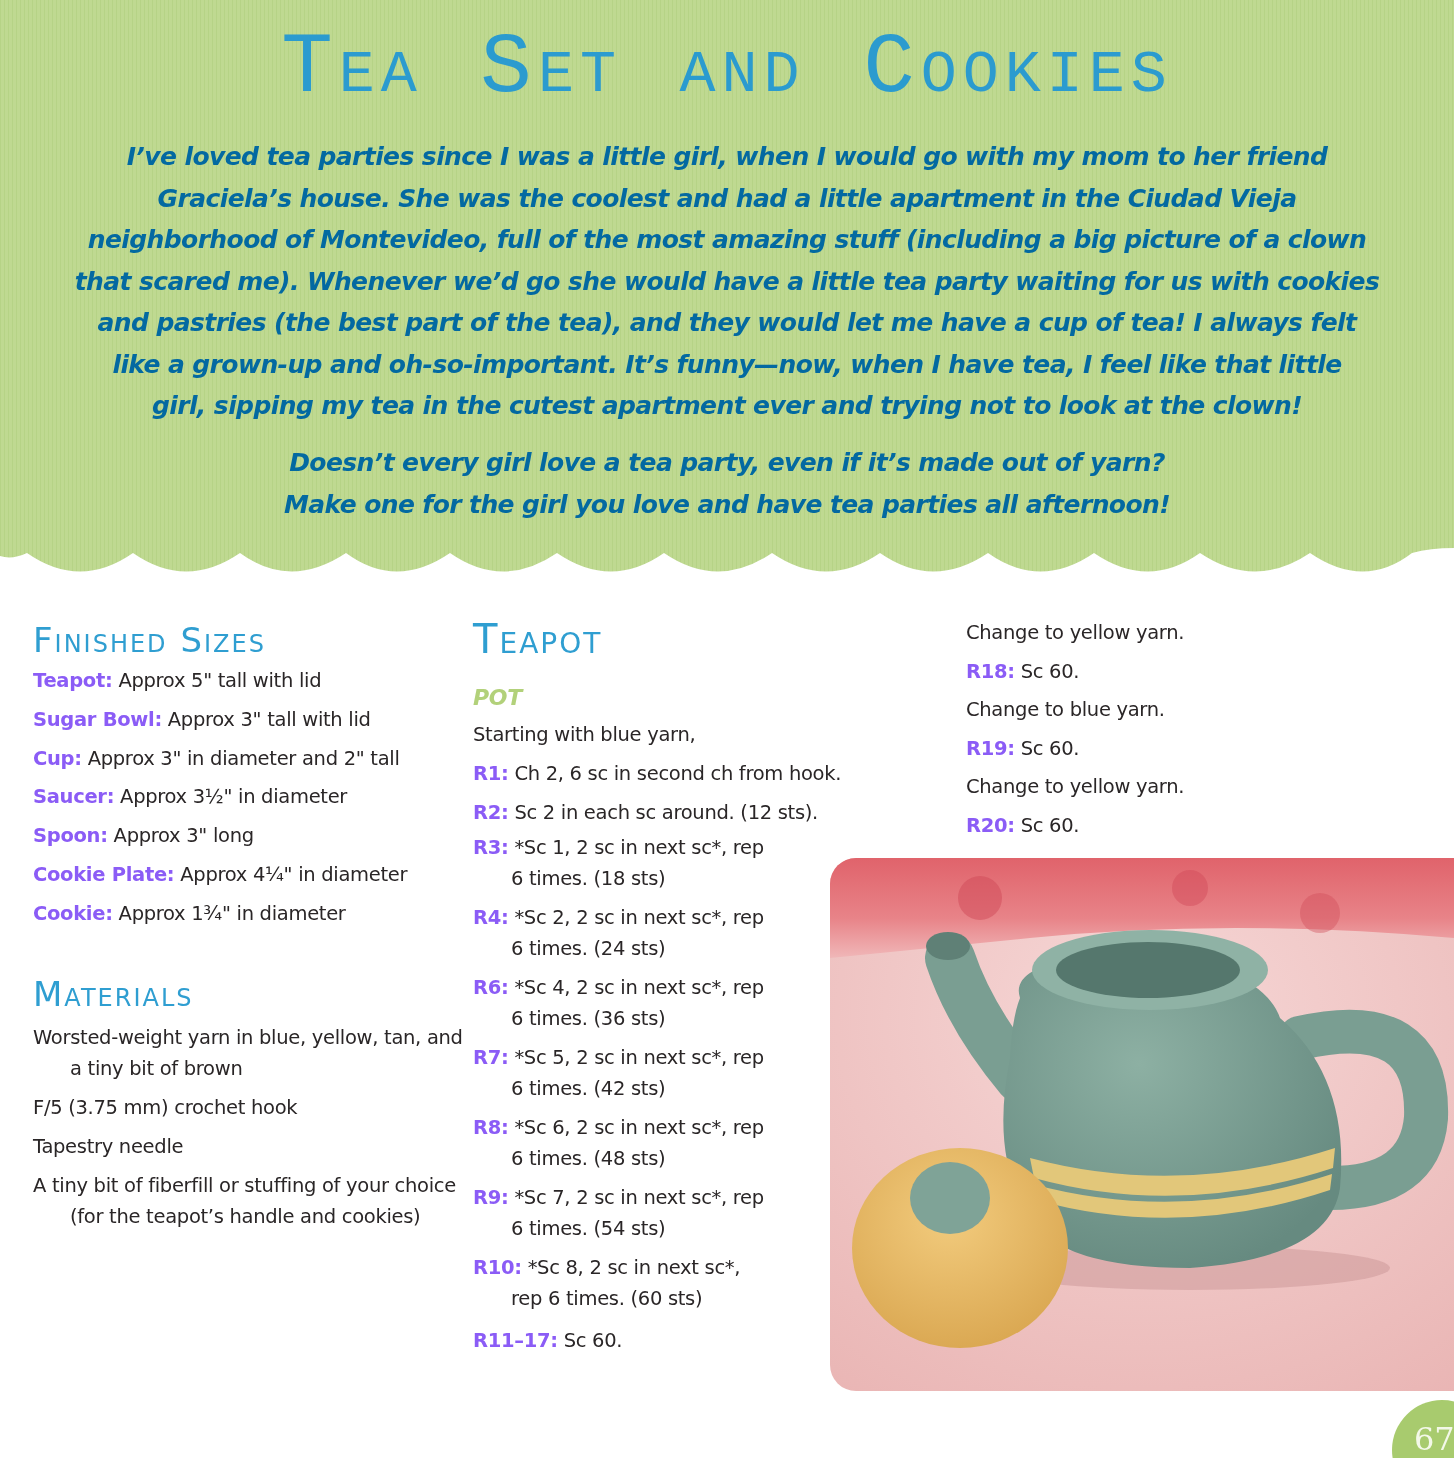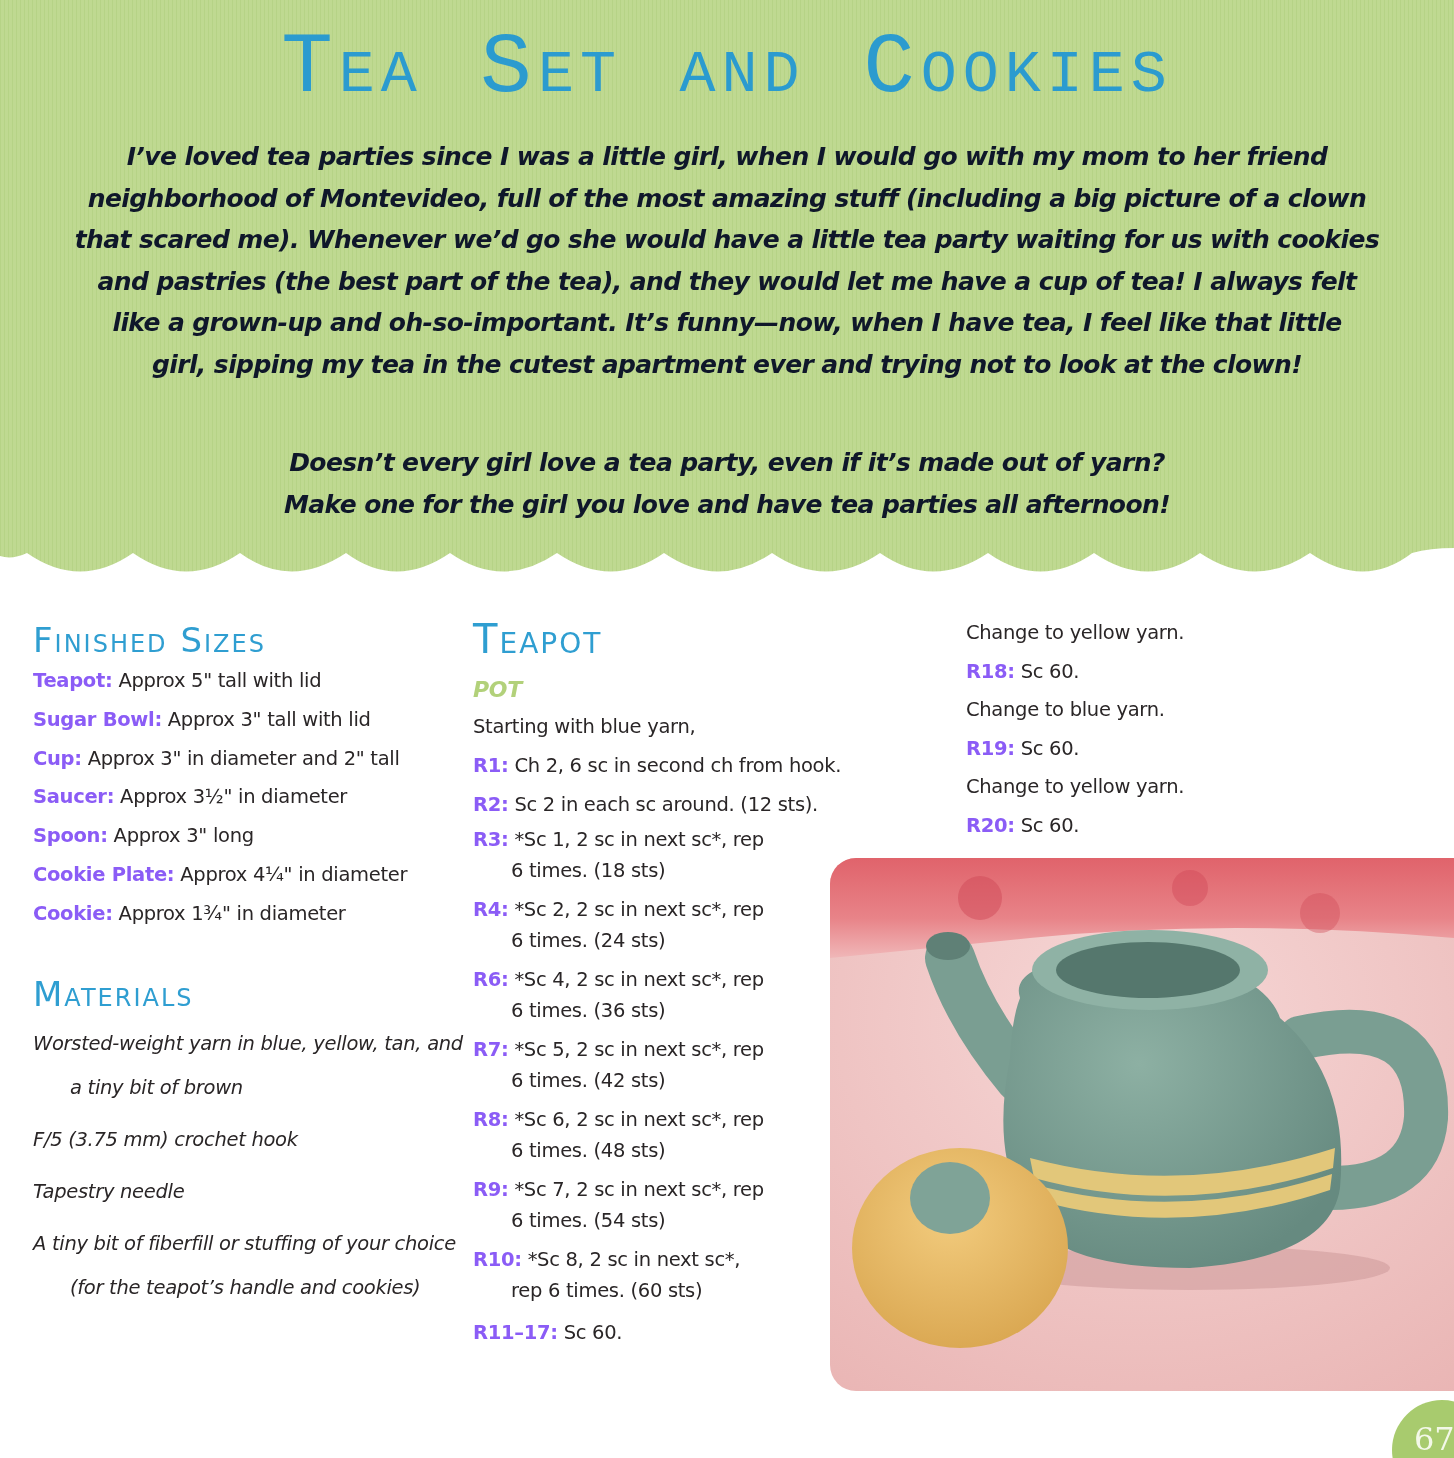--- a/index.html
+++ b/index.html
@@ -14,43 +14,43 @@
   .title {
     position: absolute; left: 0; top: 18px; width: 1454px; text-align: center;
     font-family: Liberation Mono, monospace; font-weight: normal;
     font-size: 86px; letter-spacing: 6px; color: #2b9bcf;
     font-variant: small-caps; line-height: 100px;
   }
 
   .intro {
     position: absolute; left: 70px; top: 136px; width: 1314px; text-align: center;
     font-family: "DejaVu Sans", sans-serif; font-style: italic; font-weight: bold;
-    color: #0f172a; font-size: 25px; line-height: 41.5px; letter-spacing: -0.6px;
+    color: #0369a1; font-size: 25px; line-height: 41.5px; letter-spacing: -0.6px;
   }
   .intro .line { display: block; white-space: nowrap; }
   .intro2 { top: 442px; }
 
   .col { position: absolute; font-family: "DejaVu Sans", sans-serif; font-size: 19.5px; color: #2a2627; letter-spacing: -0.3px; }
   .col b { font-weight: bold; color: #8b5cf6; }
 
   .sec-head {
     font-family: "DejaVu Sans", sans-serif; color: #2f9ed1; font-variant: small-caps;
     letter-spacing: 2px; font-weight: normal;
   }
 
   .col1 { left: 33px; top: 618px; width: 440px; }
   .col1 .sec-head { font-size: 34px; line-height: 44px; }
   .col1 .sizes .row { line-height: 38.8px; white-space: nowrap; }
   .col1 .mat-head { margin-top: 38px; }
   .col1 .mat { margin-top: 6px; }
-  .col1 .mat .item { line-height: 44px; padding-left: 37px; text-indent: -37px; margin-bottom: 8px; font-style: italic; }
+  .col1 .mat .item { line-height: 31px; padding-left: 37px; text-indent: -37px; margin-bottom: 8px; }
 
   .col2 { left: 473px; top: 614px; width: 400px; }
   .col2 .sec-head { font-size: 40px; line-height: 50px; }
-  .col2 .sub { font-style: italic; font-weight: bold; color: #b2d17a; font-size: 22px; margin-top: 12px; line-height: 28px; }
+  .col2 .sub { font-style: italic; font-weight: bold; color: #b2d17a; font-size: 22px; margin-top: 20px; line-height: 28px; }
   .col2 .line { line-height: 38.8px; white-space: nowrap; }
   .col2 .line.first { margin-top: 4px; }
   .col2 .row2 .l1 { line-height: 31px; white-space: nowrap; }
   .col2 .row2 .l2 { line-height: 31px; padding-left: 38px; white-space: nowrap; }
   .col2 .row2 { margin-bottom: 8px; }
 
   .col3 { left: 966px; top: 614px; width: 300px; }
   .col3 .line { line-height: 38.6px; white-space: nowrap; }
 
   .photo {
@@ -92,20 +92,21 @@
       Q290,590 240,553
       Q186,590 133,553
       Q80,590 27,553
       Q12,560 0,556 Z"></path>
   </svg>
 
   <h1 class="title">Tea Set and Cookies</h1>
 
   <div class="intro">
     <span class="line">I’ve loved tea parties since I was a little girl, when I would go with my mom to her friend</span>
+    <span class="line">Graciela’s house. She was the coolest and had a little apartment in the Ciudad Vieja</span>
     <span class="line">neighborhood of Montevideo, full of the most amazing stuff (including a big picture of a clown</span>
     <span class="line">that scared me). Whenever we’d go she would have a little tea party waiting for us with cookies</span>
     <span class="line">and pastries (the best part of the tea), and they would let me have a cup of tea! I always felt</span>
     <span class="line">like a grown-up and oh-so-important. It’s funny—now, when I have tea, I feel like that little</span>
     <span class="line">girl, sipping my tea in the cutest apartment ever and trying not to look at the clown!</span>
   </div>
   <div class="intro intro2">
     <span class="line">Doesn’t every girl love a tea party, even if it’s made out of yarn?</span>
     <span class="line">Make one for the girl you love and have tea parties all afternoon!</span>
   </div>

